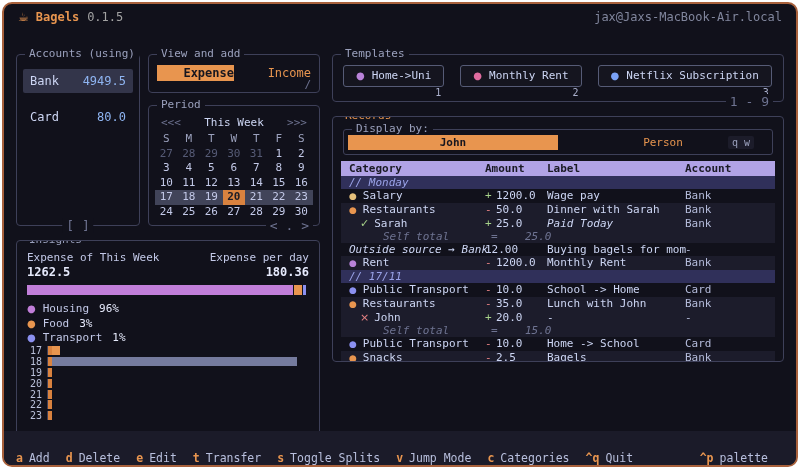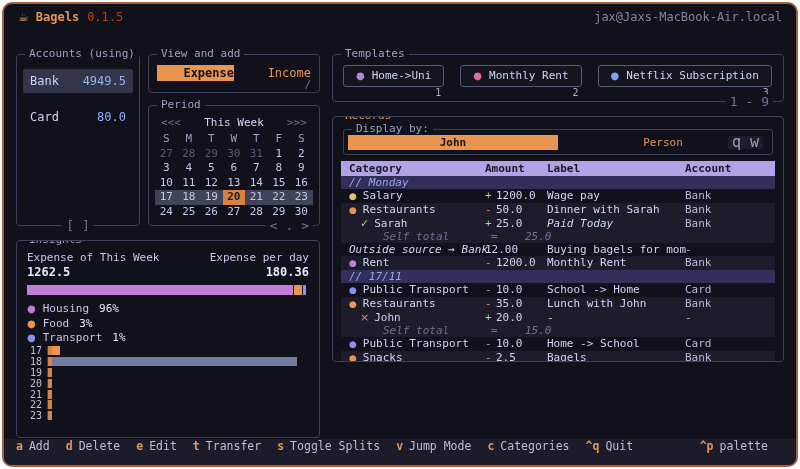--- a/index.html
+++ b/index.html
@@ -5,21 +5,21 @@
   * { margin:0; padding:0; box-sizing:border-box; }
   html,body { width:800px; height:469px; background:#ffffff; overflow:hidden;
     font-family:"DejaVu Sans Mono","Liberation Mono",monospace; }
   .window { position:relative; width:796px; height:465px; margin:2px; background:#11111b;
     border:2px solid #a8613c; border-radius:10px; overflow:hidden; color:#c9d1f0; font-size:12px; }
 
   
   .topbar { display:flex; align-items:center; height:26px; padding:0 14px; }
   .logo { color:#e8954f; margin-right:7px; font-family:"DejaVu Sans",sans-serif; }
   .apptitle { color:#e8954f; font-weight:bold; }
-  .version { color:#c2410c; margin-left:8px; }
+  .version { color:#a3a3a3; margin-left:8px; }
   .host { margin-left:auto; color:#81869d; }
 
   
   .main { display:flex; gap:12px; height:414px; padding:24px 12px 0; }
   .leftcol { width:304px; flex:none; display:flex; flex-direction:column; }
   .rightcol { flex:1; display:flex; flex-direction:column; min-width:0; }
   .tl-row { display:flex; gap:8px; height:172px; }
   .stack { flex:1; display:flex; flex-direction:column; gap:12px; }
 
   
@@ -89,21 +89,21 @@
   .templates .pbottom { right:10px; }
 
   
   .records { margin-top:14px; height:246px; padding:10px 8px 4px; overflow:hidden; }
   .display-box { position:relative; border:1px solid #3e4059; border-radius:3px; margin:2px 2px 6px;
     padding:5px 4px 4px; }
   .display-box .ptitle { top:-8px; }
   .dtabs { display:flex; position:relative; }
   .dtab { flex:1; text-align:center; font-size:11px; line-height:15px; color:#e8954f; cursor:pointer; }
   .dtab.on { background:#e8954f; color:#16161f; font-weight:bold; }
-  .dtab-hint { position:absolute; right:5px; top:1px; font-size:15px; line-height:13px; color:#9ba1bd;
+  .dtab-hint { position:absolute; right:14px; top:1px; font-size:10px; line-height:13px; color:#9ba1bd;
     background:#1c1c2a; padding:0 4px; border-radius:2px; }
 
   .rtable { font-size:11px; }
   .rhead, .rrow { display:grid; grid-template-columns:136px 62px 138px 1fr; padding-left:8px; }
   .rhead { background:#b1a3e6; color:#1a1a24; font-weight:bold; line-height:15px; }
   .rrow { line-height:13px; color:#cdd6f4; cursor:pointer; }
   .rrow.alt { background:#1c1c2b; }
   .rrow.section { display:block; background:#30305a; color:#9aa3e8; font-style:italic; }
   .c-cat .dot { margin-right:6px; font-family:"DejaVu Sans",sans-serif; font-size:9px; }
   .rrow.split .c-cat, .rrow.subtotal .c-cat { padding-left:11px; }
@@ -113,22 +113,22 @@
   .selftotal, .dimv { color:#6e7391; font-style:italic;margin-left:23px; }
   .transfer-name { font-style:italic; }
   .sign { display:inline-block; width:11px; }
   .s-plus { color:#a6d189; } .s-minus { color:#e78284; } .s-eq { color:#6e7391; }
   .rrow.subtotal .c-amt { padding-left:6px; }
   .c-lbl.it { font-style:italic; }
   .c-acc { color:#b4bbda; }
   .cell { white-space:nowrap; overflow:visible; }
 
   
-  .footer { position:absolute; left:0; right:0; bottom:0; height:26px; background:#1b1b29;
-    display:flex; align-items:flex-start; padding:0 12px; font-size:11.5px; }
+  .footer { position:absolute; left:0; right:0; bottom:0; height:34px; background:#1b1b29;
+    display:flex; align-items:flex-end; padding:0 12px; font-size:11.5px; }
   .fitem { margin-right:16px; cursor:pointer; white-space:nowrap; }
   .fkey { color:#e8954f; font-weight:bold; margin-right:6px; }
   .flabel { color:#b8bfdd; }
   .footer-right { margin-left:auto; }
 </style>
 </head>
 <body>
 
 <div class="window">
 

